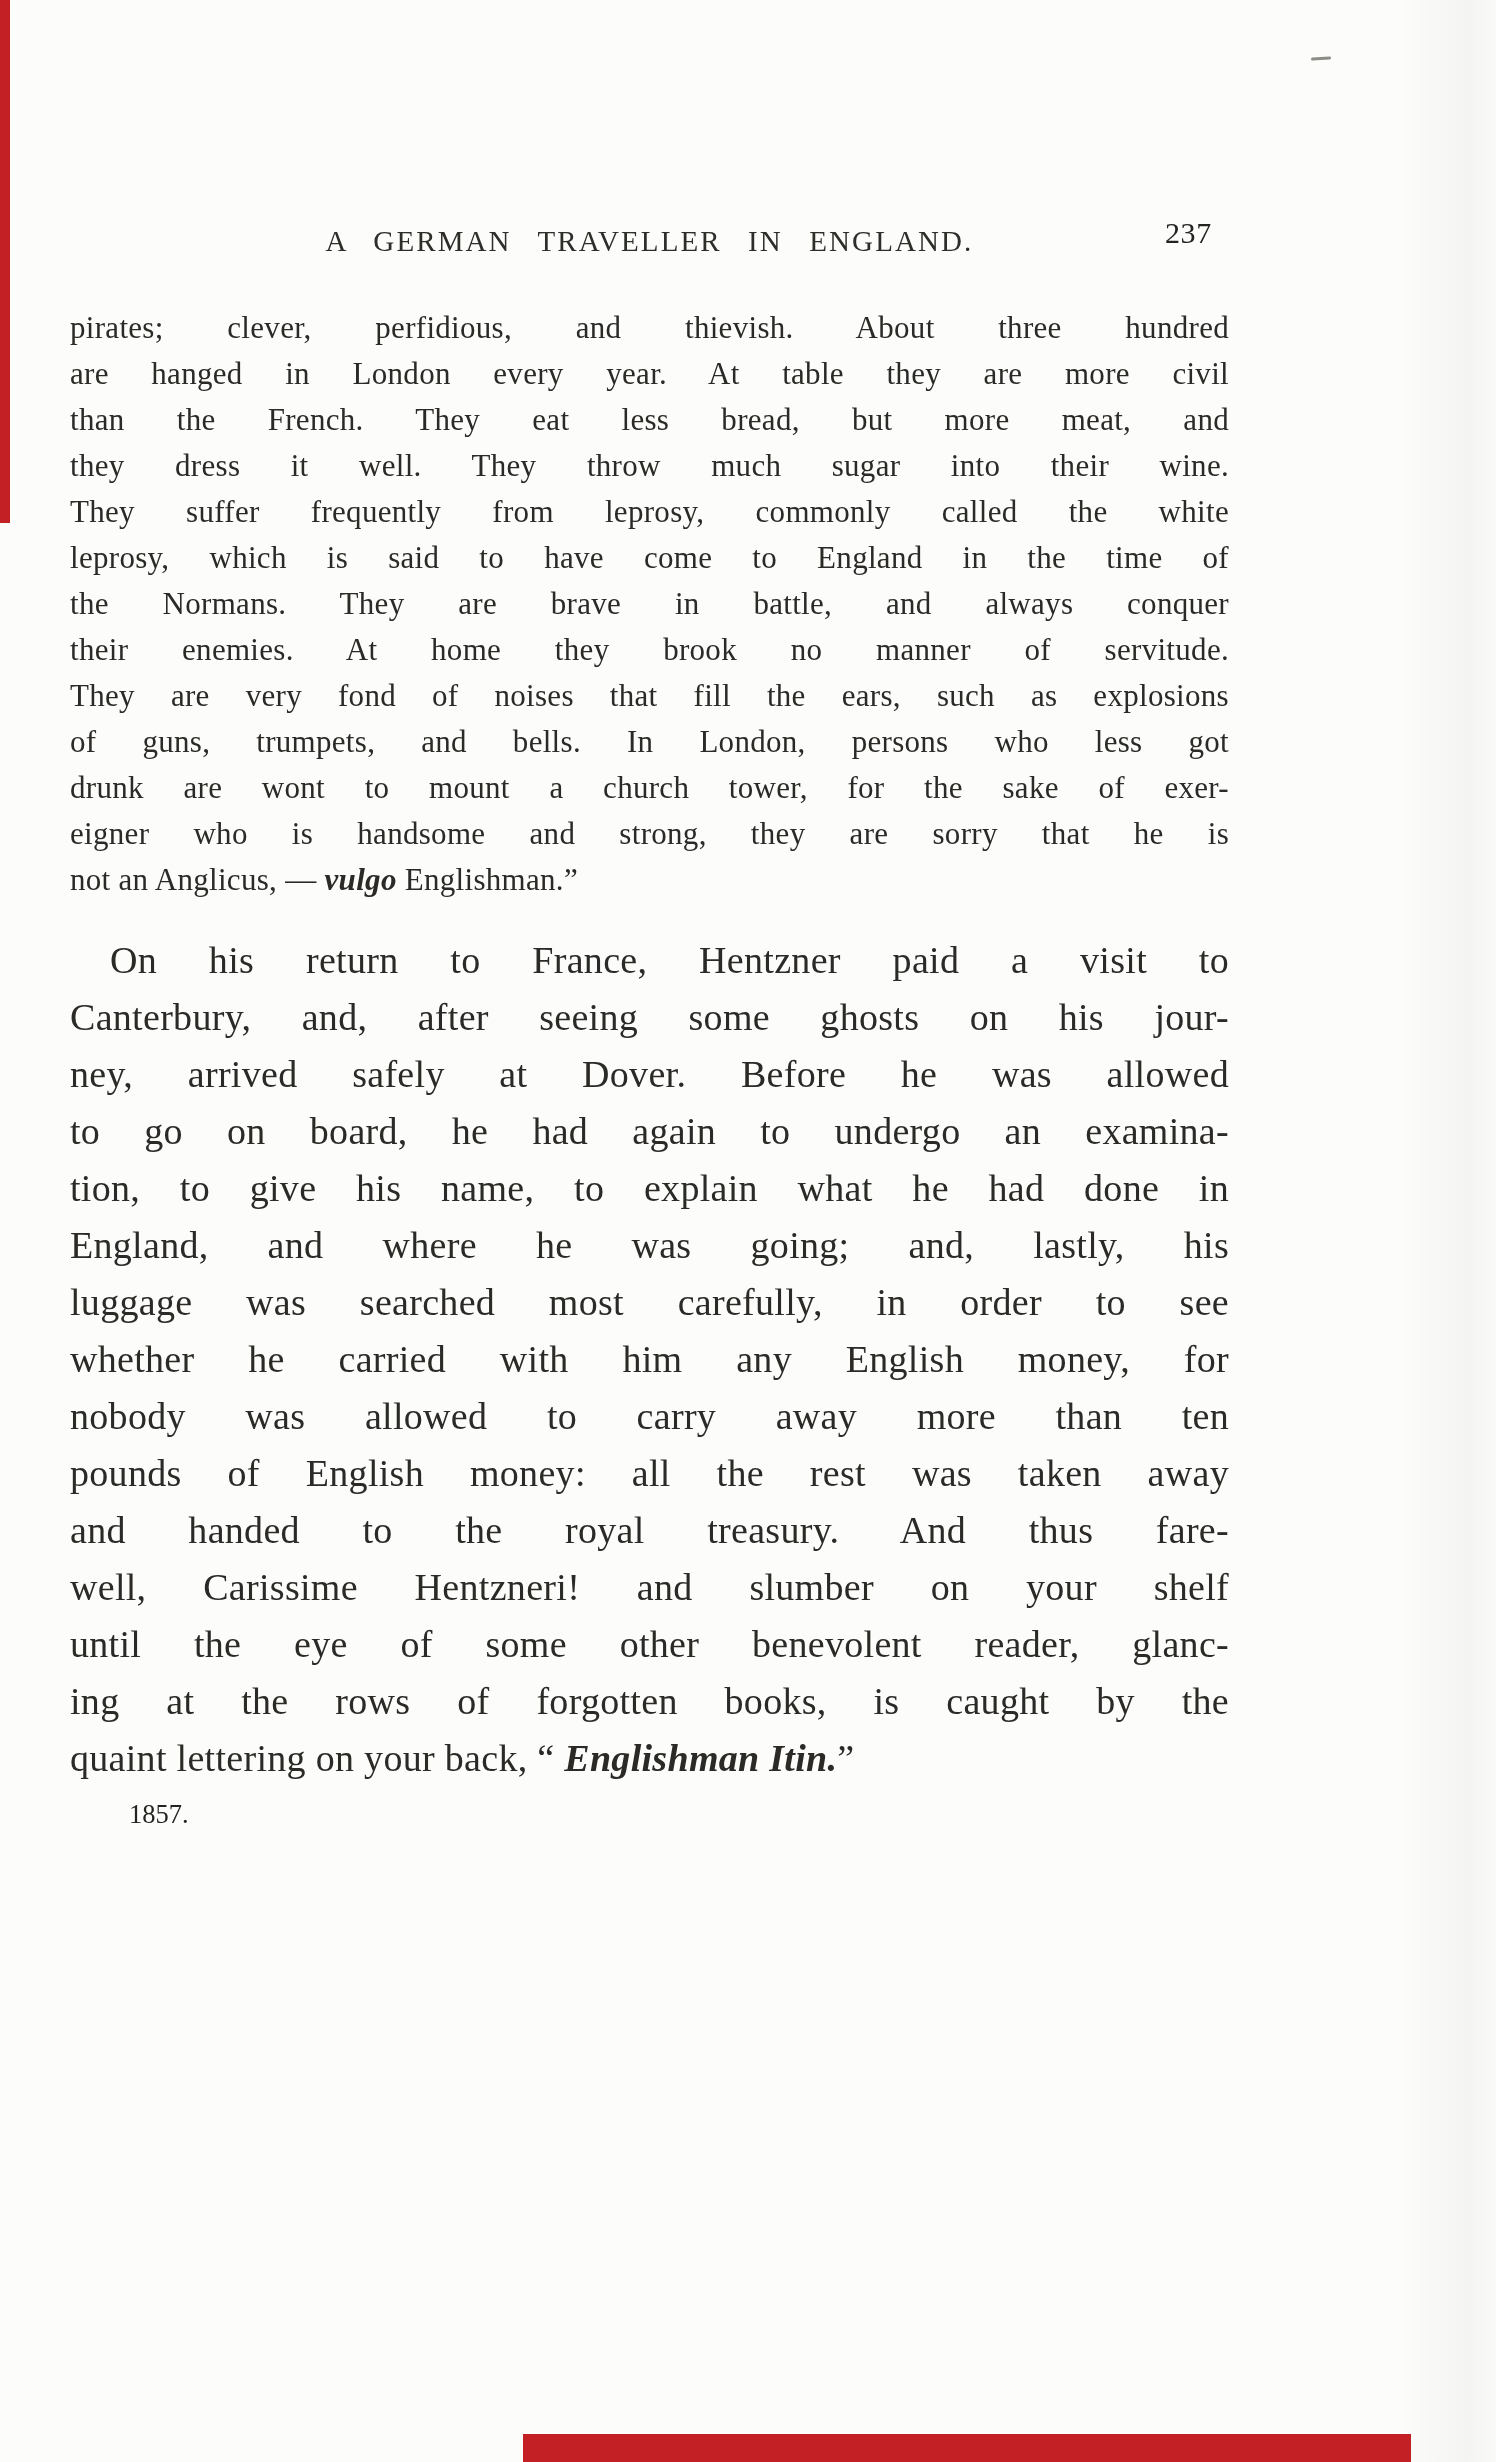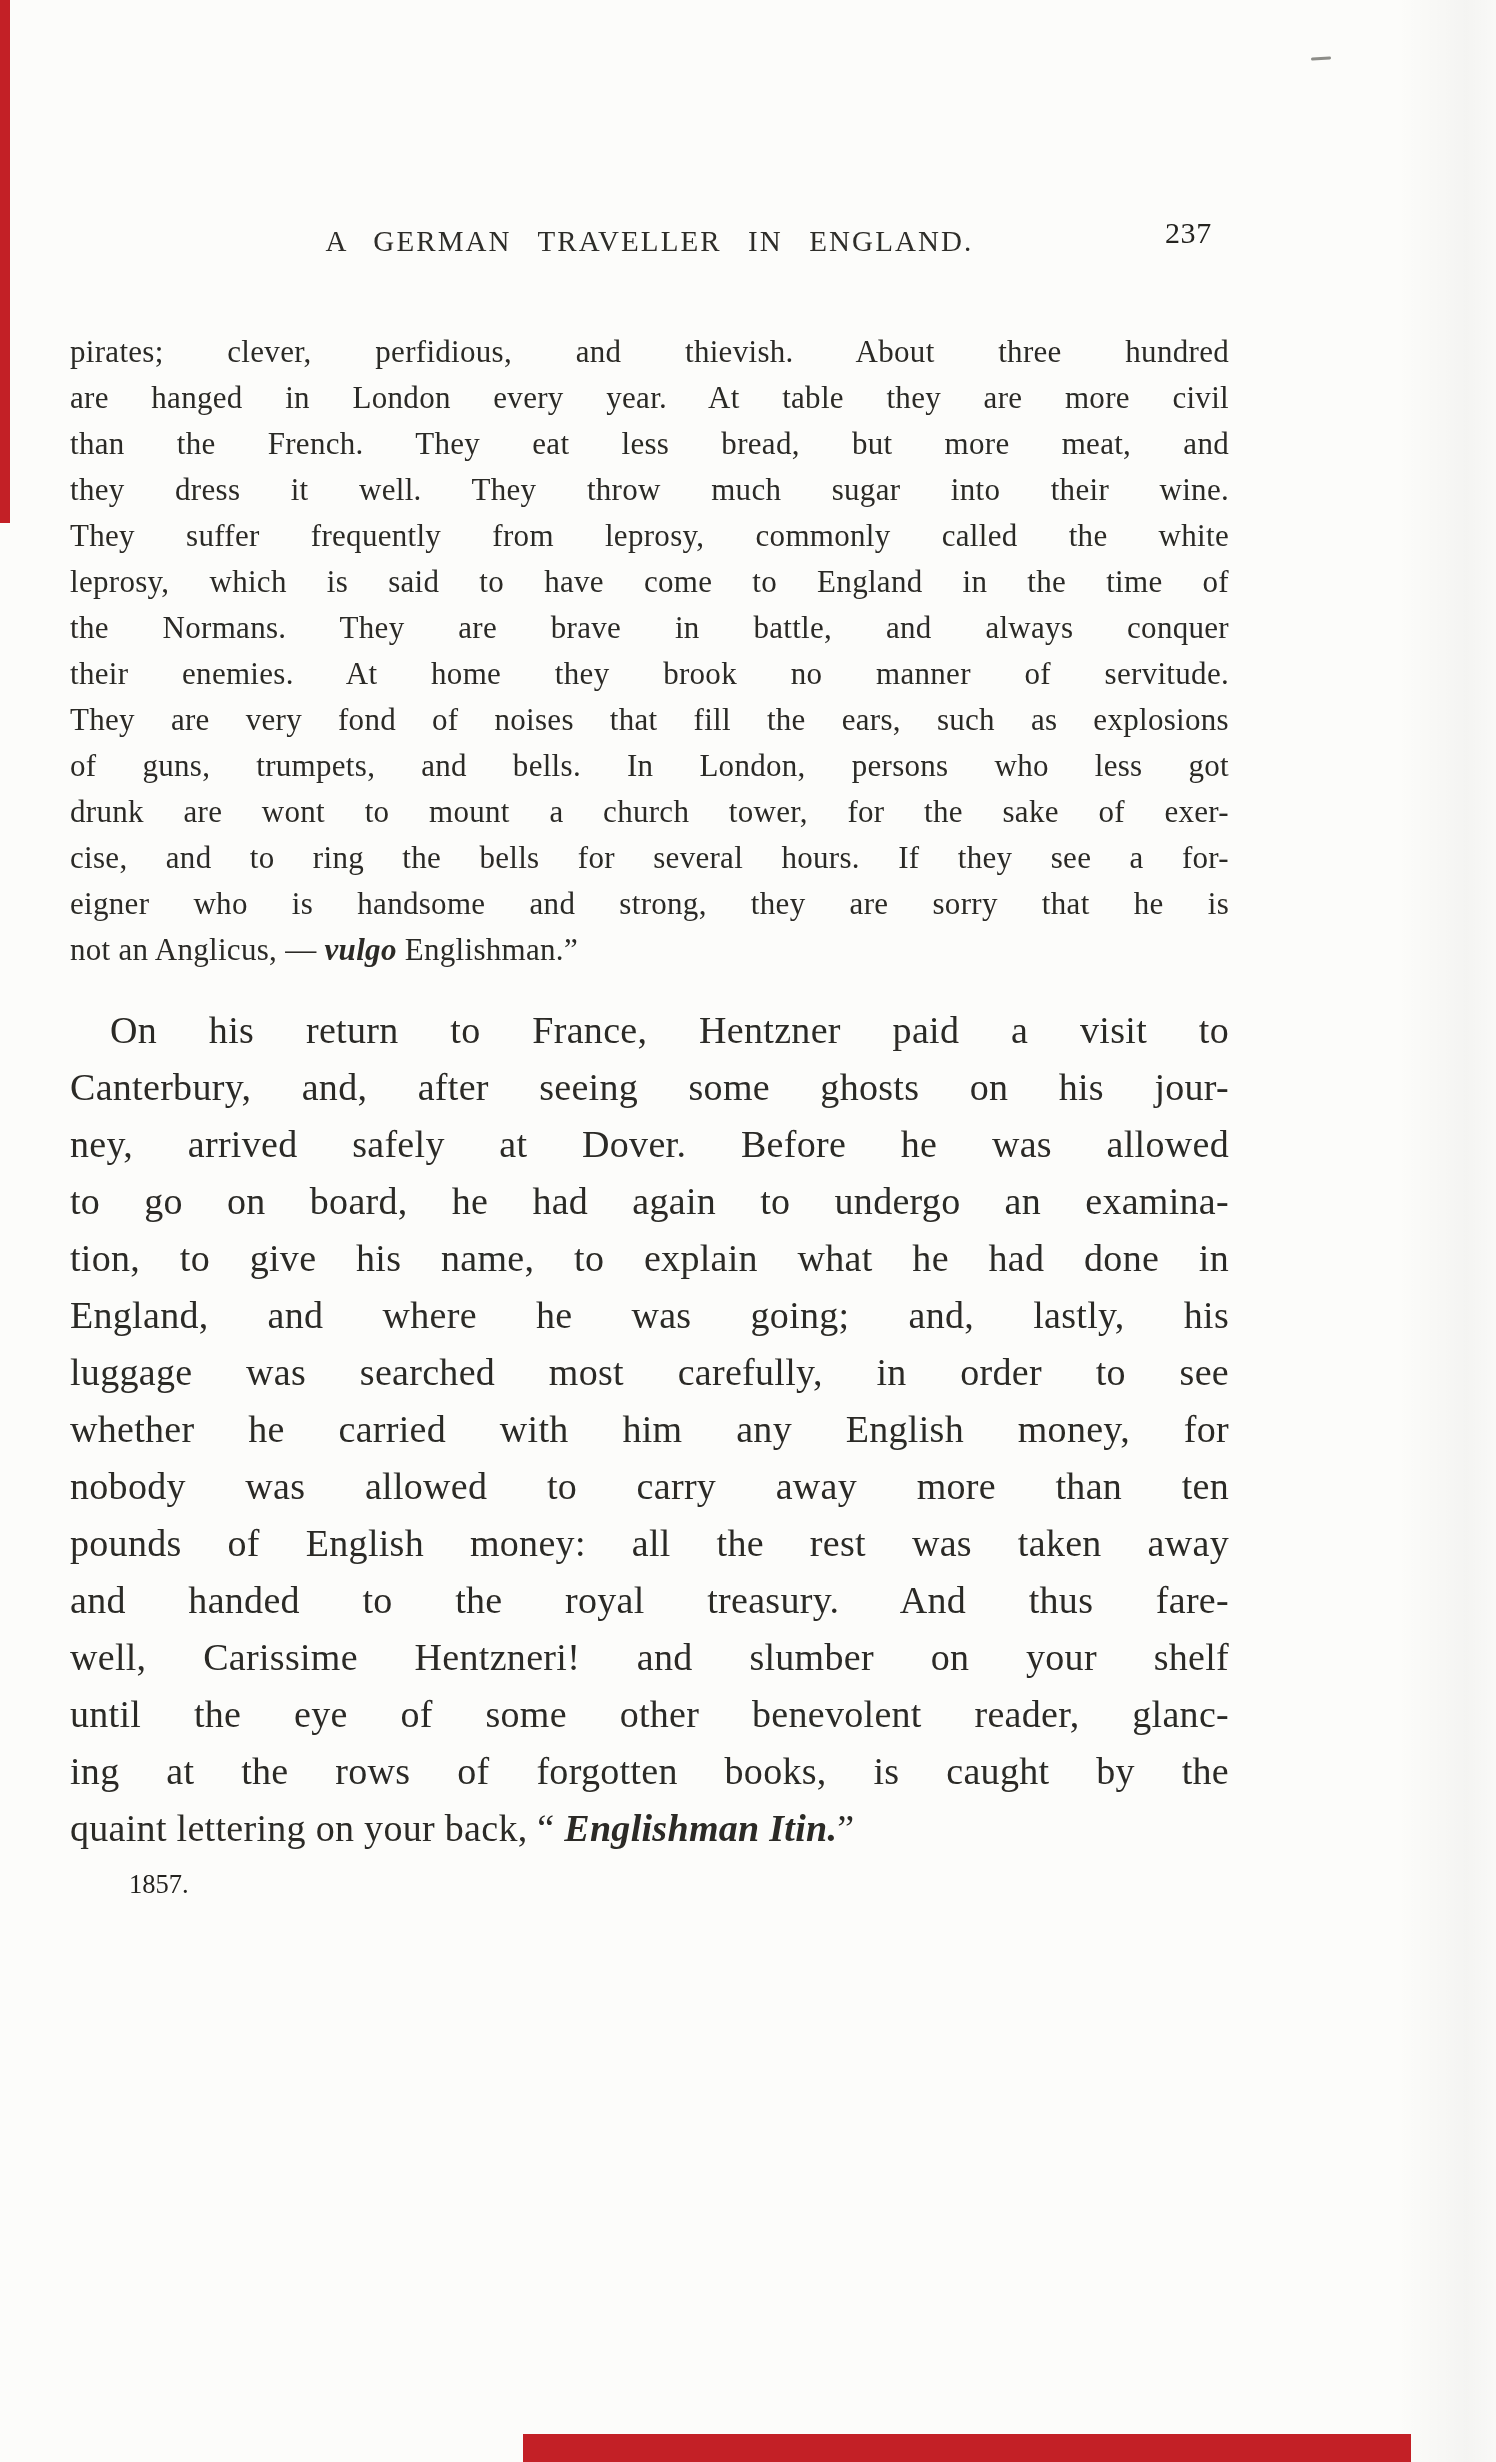--- a/index.html
+++ b/index.html
@@ -70,21 +70,21 @@
   .page-number {
     position: absolute;
     right: 17px;
     top: -8.4px;
     font-size: 30px;
     line-height: 42px;
     letter-spacing: 0.7px;
     color: #24231f;
   }
   .text-body {
-    margin-top: 64px;
+    margin-top: 40px;
   }
   .para { width: 100%; }
   .para.small {
     font-size: 31px;
     line-height: 46px;
     letter-spacing: 0.3px;
   }
   .para.large {
     font-size: 38px;
     line-height: 57px;
@@ -128,21 +128,20 @@
           <div class="line"><span>are hanged in London every year.  At table they are more civil</span></div>
           <div class="line"><span>than the French.  They eat less bread, but more meat, and</span></div>
           <div class="line"><span>they dress it well.  They throw much sugar into their wine.</span></div>
           <div class="line"><span>They suffer frequently from leprosy, commonly called the white</span></div>
           <div class="line"><span>leprosy, which is said to have come to England in the time of</span></div>
           <div class="line"><span>the Normans.  They are brave in battle, and always conquer</span></div>
           <div class="line"><span>their enemies.  At home they brook no manner of servitude.</span></div>
           <div class="line"><span>They are very fond of noises that fill the ears, such as explosions</span></div>
           <div class="line"><span>of guns, trumpets, and bells.  In London, persons who less got</span></div>
           <div class="line"><span>drunk are wont to mount a church tower, for the sake of exer-</span></div>
-          <div class="line"><span>cise, and to ring the bells for several hours.  If they see a for-</span></div>
           <div class="line"><span>eigner who is handsome and strong, they are sorry that he is</span></div>
           <div class="line last"><span>not an Anglicus, — </span><span class="italic">vulgo</span><span> Englishman.”</span></div>
         </div>
         <div class="para large">
           <div class="line indent"><span>On his return to France, Hentzner paid a visit to</span></div>
           <div class="line"><span>Canterbury, and, after seeing some ghosts on his jour-</span></div>
           <div class="line"><span>ney, arrived safely at Dover.  Before he was allowed</span></div>
           <div class="line"><span>to go on board, he had again to undergo an examina-</span></div>
           <div class="line"><span>tion, to give his name, to explain what he had done in</span></div>
           <div class="line"><span>England, and where he was going; and, lastly, his</span></div>

